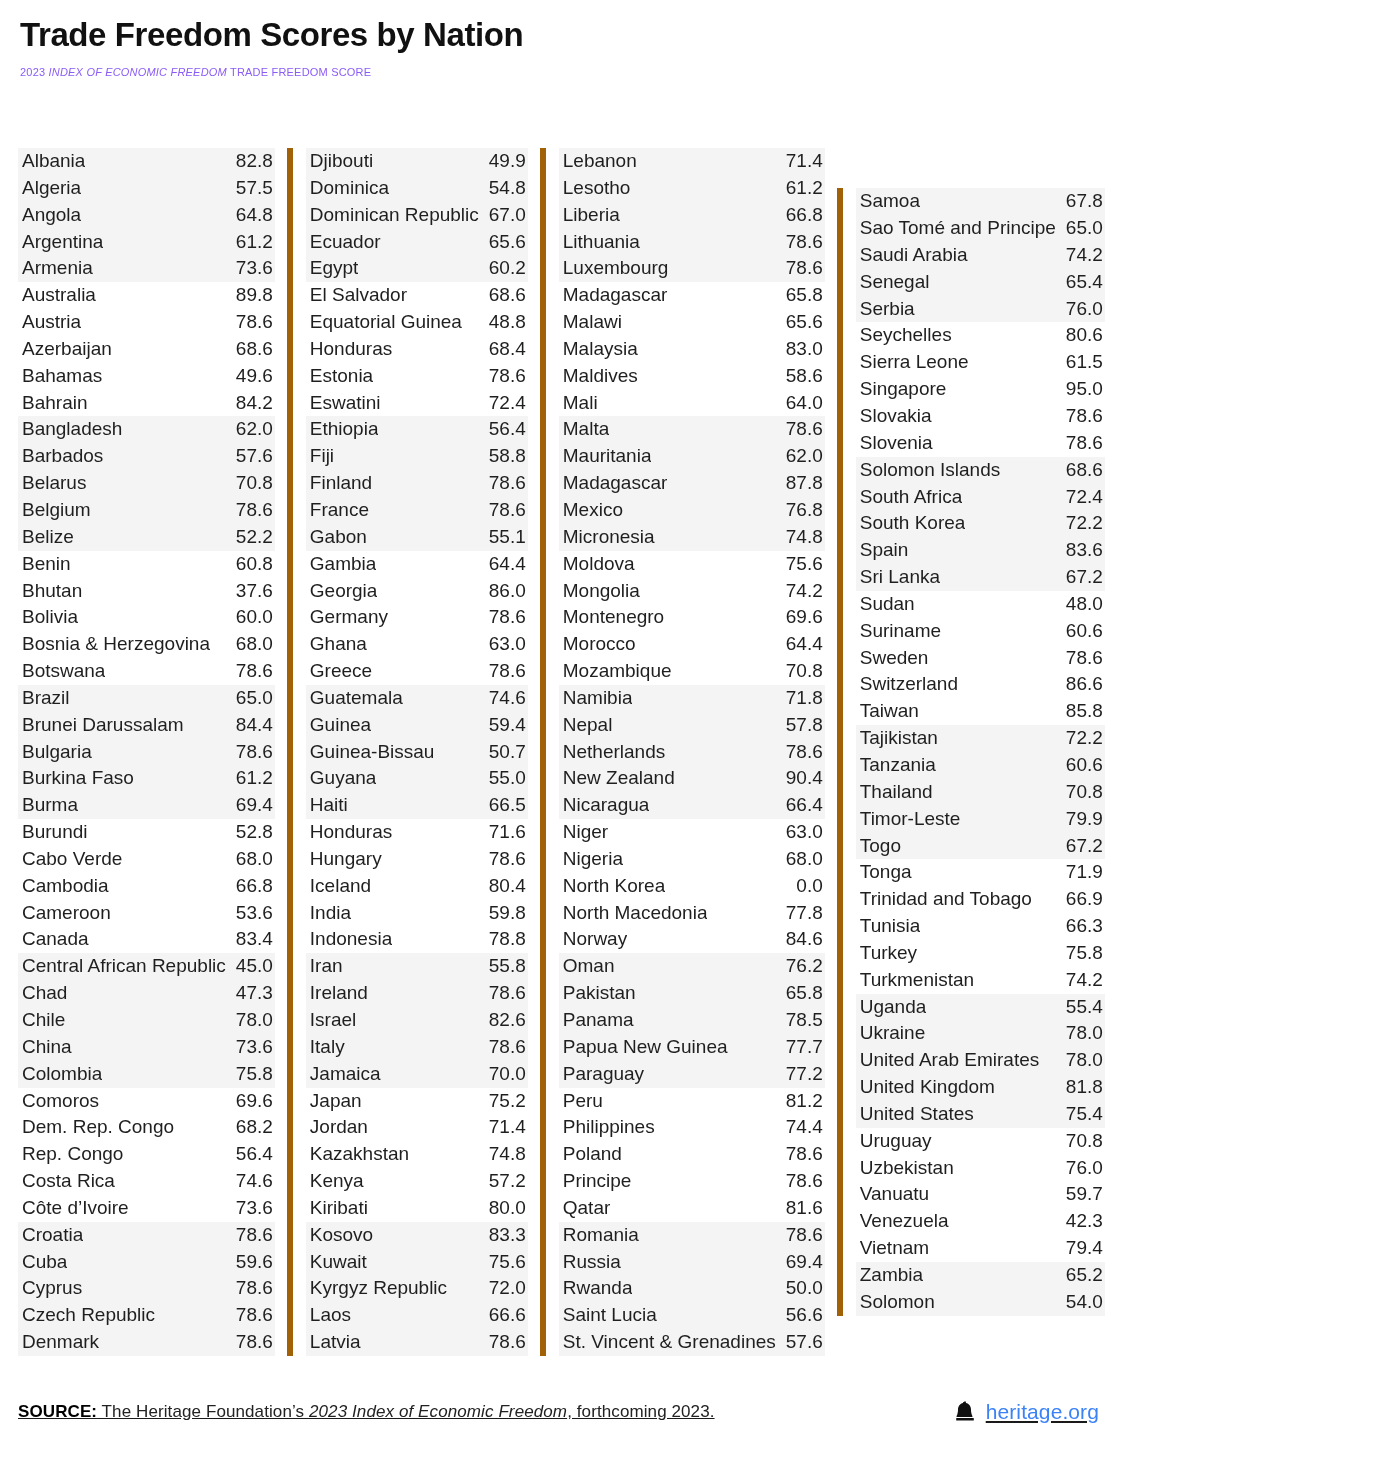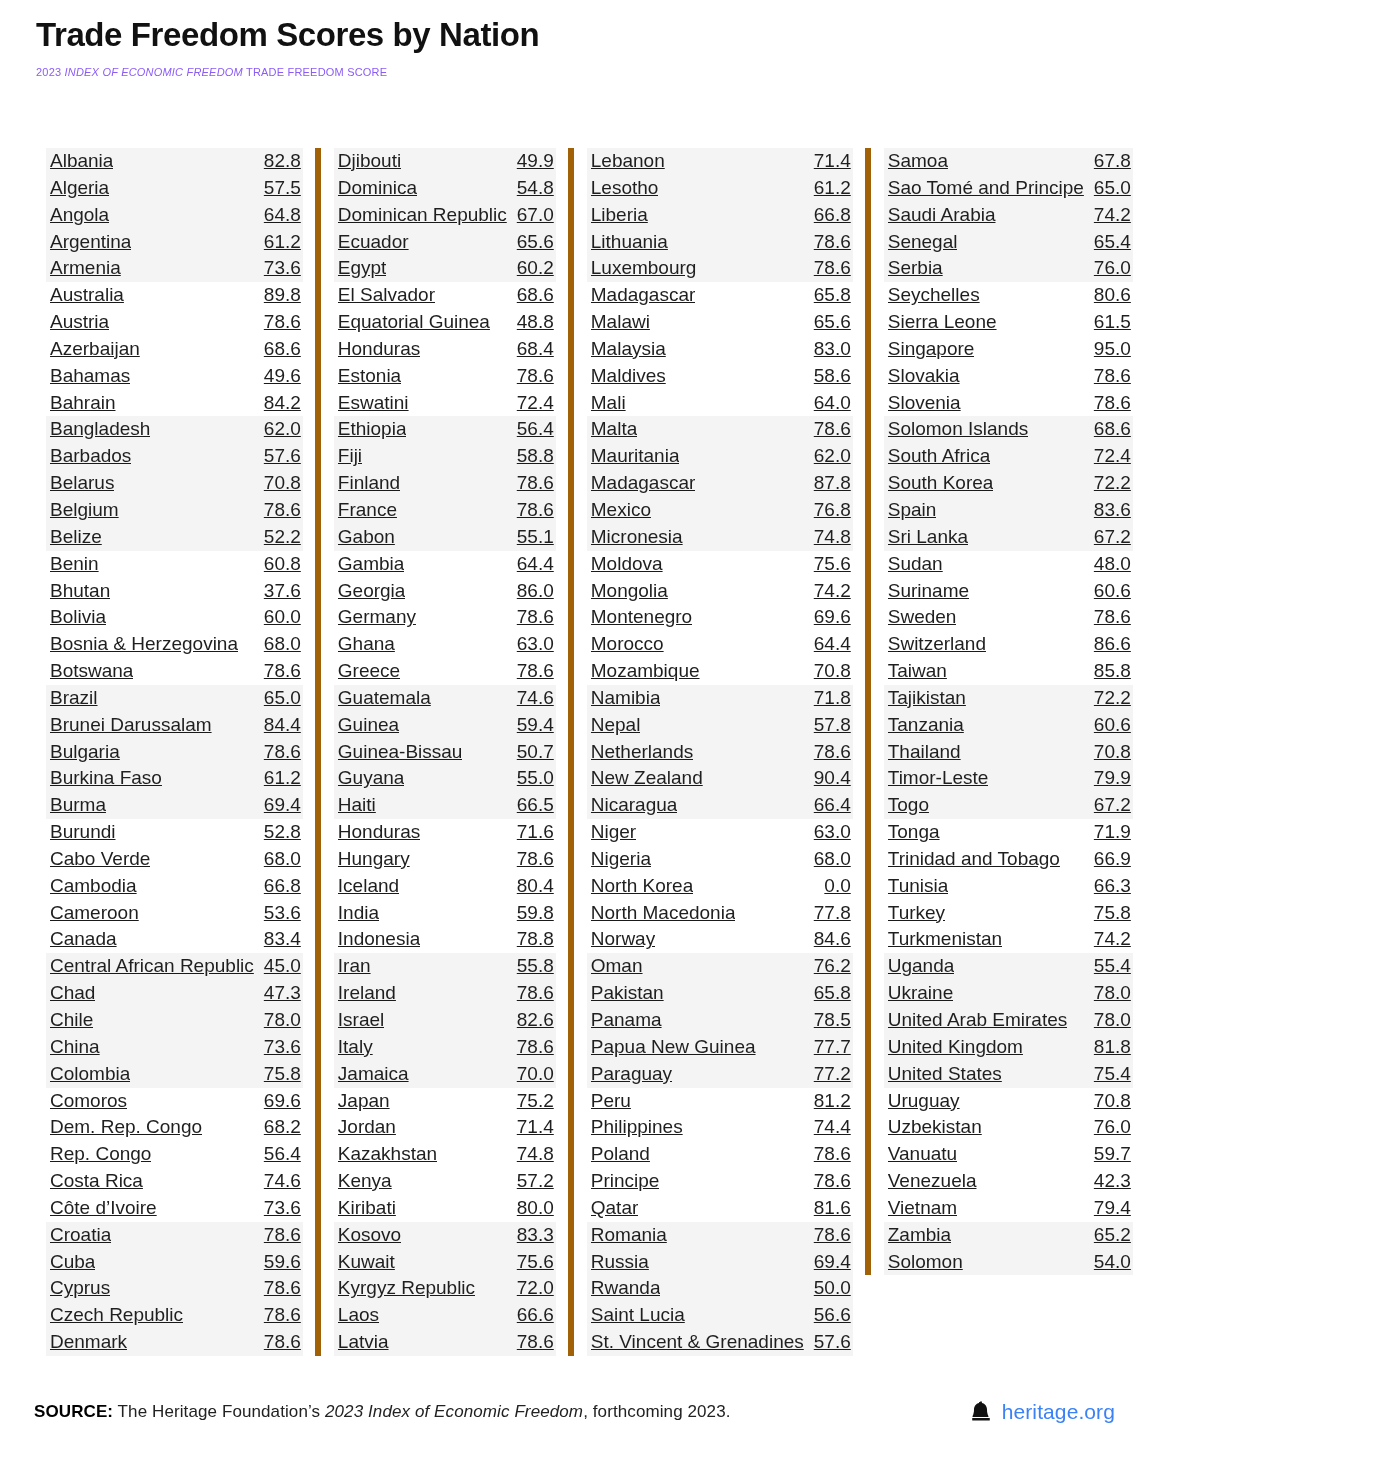--- a/index.html
+++ b/index.html
@@ -15,21 +15,20 @@
     overflow: hidden;
     position: relative;
   }
 
   .page {
     position: relative;
     width: 1119px;
     height: 1468px;
     box-sizing: border-box;
     padding: 0 18px;
-    margin-left: 16px;
   }
 
   
   .header {
     padding-top: 16px;
     padding-left: 2px;
   }
   .title {
     font-size: 33px;
     font-weight: bold;
@@ -48,25 +47,24 @@
     white-space: nowrap;
   }
   .subtitle .ital {
     font-style: italic;
   }
 
   
   .columns {
     position: absolute;
     top: 148px;
-    left: 20px;
+    left: 8px;
     right: 18px;
     display: flex;
-    align-items: flex-start;
-    text-decoration: underline;
+    align-items: center;
   }
   .col {
     width: 332px;
     position: relative;
     box-sizing: border-box;
   }
   .col + .col {
     border-left: 6px solid #a16207;
     padding-left: 1px;
   }
@@ -104,20 +102,21 @@
 
   
   .footer {
     position: absolute;
     left: 18px;
     right: 18px;
     top: 1400px;
     display: flex;
     align-items: center;
     justify-content: space-between;
+    text-decoration: underline;
   }
   .source {
     font-size: 17px;
     color: #222222;
     letter-spacing: 0.1px;
     white-space: nowrap;
   }
   .source .lbl {
     font-weight: bold;
     color: #000000;

